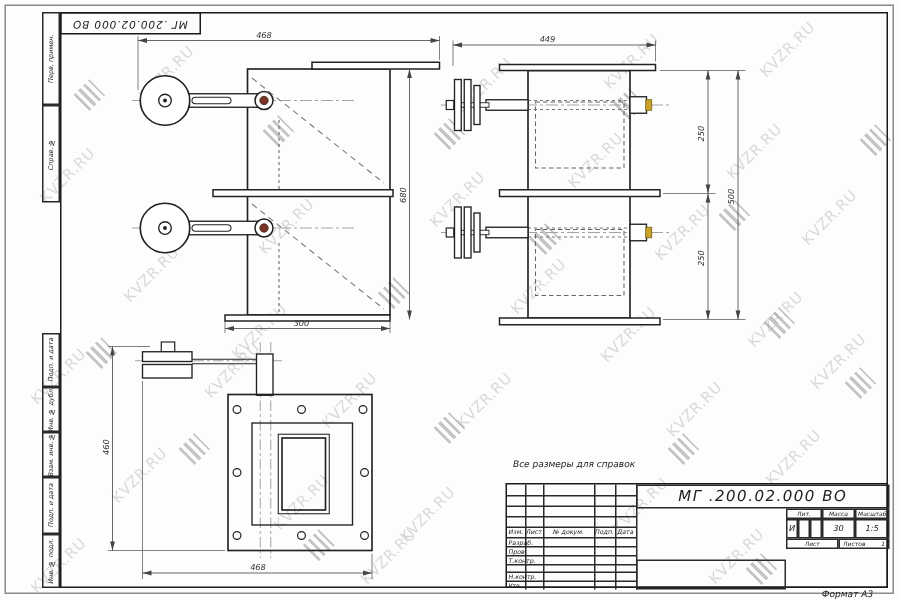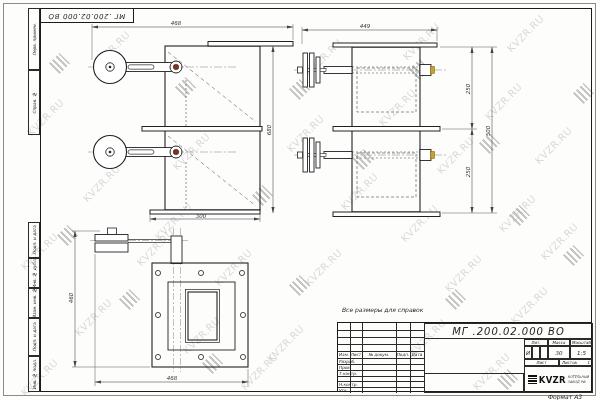--- a/index.html
+++ b/index.html
@@ -324,25 +324,17 @@
     <div class="cell vmed" style="left:186px;top:23px;width:8px;height:13px">И</div>
     <div class="cell" style="left:194px;top:23px;width:8px;height:13px"></div>
     <div class="cell" style="left:202px;top:23px;width:8px;height:13px"></div>
     <div class="cell vmed" style="left:210px;top:23px;width:22px;height:13px">30</div>
     <div class="cell vmed" style="left:232px;top:23px;width:23px;height:13px">1:5</div>
     <div class="cell hsmall" style="left:186px;top:36px;width:35px;height:7px">Лист</div>
     <div class="cell hsmall" style="left:221px;top:36px;width:34px;height:7px;justify-content:space-between;padding:0 2px">
       <span>Листов</span>
       <span>1</span>
     </div>
-    <div class="cell company" style="left:186px;top:43px;width:69px;height:27px">
-      <span class="logo-box"></span>
-      <span class="logo-text">KVZR</span>
-      <span class="company-lines">
-        <span>КОТЕЛЬНЫЙ</span>
-        <span>ЗАВОД РФ</span>
-      </span>
-    </div>
   </div>
 
   <div class="abs format">Формат А3</div>
 
 </div>
 
 </body></html>

